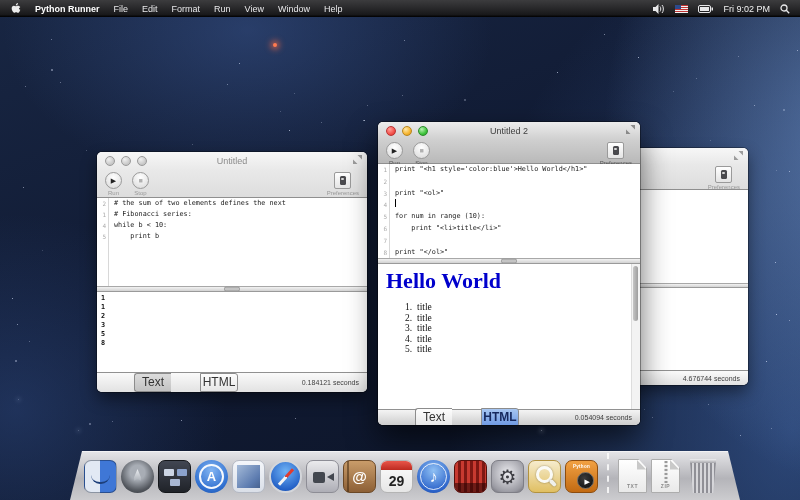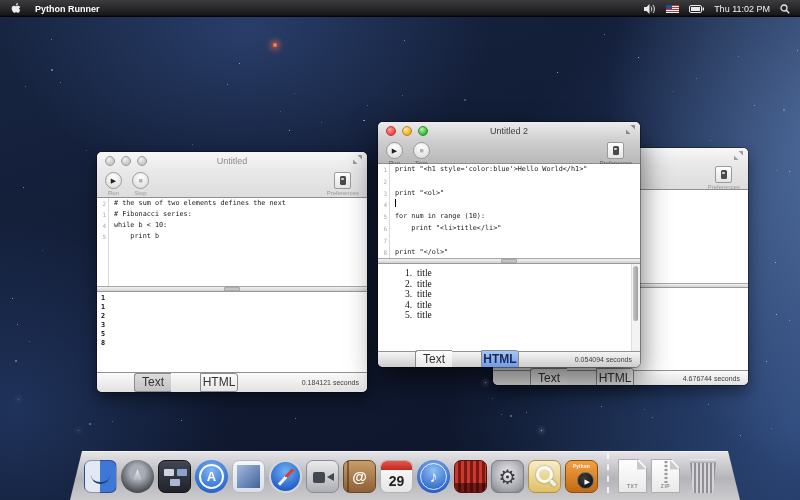--- a/index.html
+++ b/index.html
@@ -103,21 +103,21 @@
   .segment:first-child{border-radius:3px 0 0 3px;border-right:none;}
   .segment:last-child{border-radius:0 3px 3px 0;}
   .segment.sel-gray{background:linear-gradient(#dcdcdc,#c2c2c2);}
   .segment.sel-blue{background:linear-gradient(#a6c6f2,#6d98e2);color:#16295e;font-weight:bold;}
   .time{margin-left:auto;margin-right:8px;font-size:7px;color:#3e3e3e;}
 
   
   .w1{left:97px;top:152px;width:270px;height:240px;z-index:10;}
   .w1 .titlebar{height:18px;} .w1 .toolbar{height:28px;box-sizing:border-box;}
   .w1 .code-area{height:88px;} .w1 .statusbar{height:19px;}
-  .w2{left:378px;top:122px;width:262px;height:245px;z-index:30;}
+  .w2{left:378px;top:122px;width:262px;height:303px;z-index:30;}
   .w2 .titlebar{height:18px;} .w2 .toolbar{height:24px;box-sizing:border-box;}
   .w2 .code-area{height:94px;} .w2 .statusbar{height:15px;}
   .w3{left:493px;top:148px;width:255px;height:237px;z-index:20;}
   .w3 .titlebar{height:16px;} .w3 .toolbar{height:26px;box-sizing:border-box;}
   .w3 .code-area{height:93px;} .w3 .statusbar{height:14px;}
   .w3 .splitter{height:5px;}
 
   
   .dock{position:absolute;left:0;right:0;bottom:0;height:52px;z-index:40;}
   .dock-shelf{position:absolute;left:70px;right:60px;bottom:0;height:48px;
@@ -320,33 +320,43 @@
       <div class="star red" style="height: 4px; width: 4px; left: 273px; top: 43px;"></div>
     </div>
 </div>
 
 <div class="menubar">
   <div class="mb-left">
     <svg class="apple-svg" viewBox="0 0 14 16">
       <path d="M11.6 8.5c0-2.1 1.7-3.1 1.8-3.2-1-1.4-2.5-1.6-3-1.7-1.3-.1-2.5.8-3.1.8-.6 0-1.6-.8-2.7-.7C3.2 3.8 1.9 4.9 1.9 7.2c0 1.4.5 2.9 1.2 3.9.6.9 1.3 1.9 2.3 1.9.9 0 1.3-.6 2.4-.6s1.4.6 2.4.6 1.6-.9 2.2-1.8c.7-1 1-2 1-2.1-.1 0-1.8-.7-1.8-2.6zM9.6 2.2c.5-.6.9-1.5.8-2.2-.8 0-1.7.5-2.2 1.1-.5.6-.9 1.4-.8 2.2.9.1 1.7-.5 2.2-1.1z"></path>
     </svg>
     <span class="mb-appname">Python Runner</span>
+    <span style="display:flex;gap:14px;">
+
+    <span class="mb-item">File</span>
+        <span class="mb-item">Edit</span>
+        <span class="mb-item">Format</span>
+        <span class="mb-item">Run</span>
+        <span class="mb-item">View</span>
+        <span class="mb-item">Window</span>
+        <span class="mb-item">Help</span>
+      </span>
   </div>
   <div class="mb-right">
     <svg width="12" height="10" viewBox="0 0 12 10">
       <path d="M0 3h2.5L5.5 0v10L2.5 7H0z" fill="#e8e8ea"></path>
       <path d="M7 2.5c1 .8 1 4.2 0 5M9 1c1.8 1.5 1.8 6.5 0 8" stroke="#e8e8ea" stroke-width="1" fill="none"></path>
     </svg>
     <div class="mb-flag"></div>
     <svg width="15" height="8" viewBox="0 0 15 8">
       <rect x="0.5" y="0.5" width="12" height="7" rx="1.5" fill="none" stroke="#e8e8ea"></rect>
       <rect x="2" y="2" width="9" height="4" fill="#e8e8ea"></rect>
       <rect x="13.5" y="2.5" width="1.5" height="3" fill="#e8e8ea"></rect>
     </svg>
-    <span class="mb-clock">Thu 11:02 PM</span>
+    <span class="mb-clock">Fri 9:02 PM</span>
     <svg width="10" height="10" viewBox="0 0 10 10">
       <circle cx="4" cy="4" r="3" fill="none" stroke="#e8e8ea" stroke-width="1.3"></circle>
       <path d="M6.3 6.3L9.2 9.2" stroke="#e8e8ea" stroke-width="1.4"></path>
     </svg>
   </div>
 </div>
 
 <div class="window inactive w3">
   <div class="titlebar">
     <svg class="zoom-arrows" viewBox="0 0 9 9">
@@ -526,20 +536,21 @@
       <div class="code-row">
         <span class="ln">8</span>
         <span class="ct">print "&lt;/ol&gt;"</span>
       </div>
     </div>
   <div class="splitter">
       <div class="grip"></div>
     </div>
   <div class="output-area">
     <div class="html-out">
+      <div class="html-h1">Hello World</div>
       <div>
 
           <div class="html-li">
             <span class="li-num">1.</span>
             <span>title</span>
           </div>
 
           <div class="html-li">
             <span class="li-num">2.</span>
             <span>title</span>

